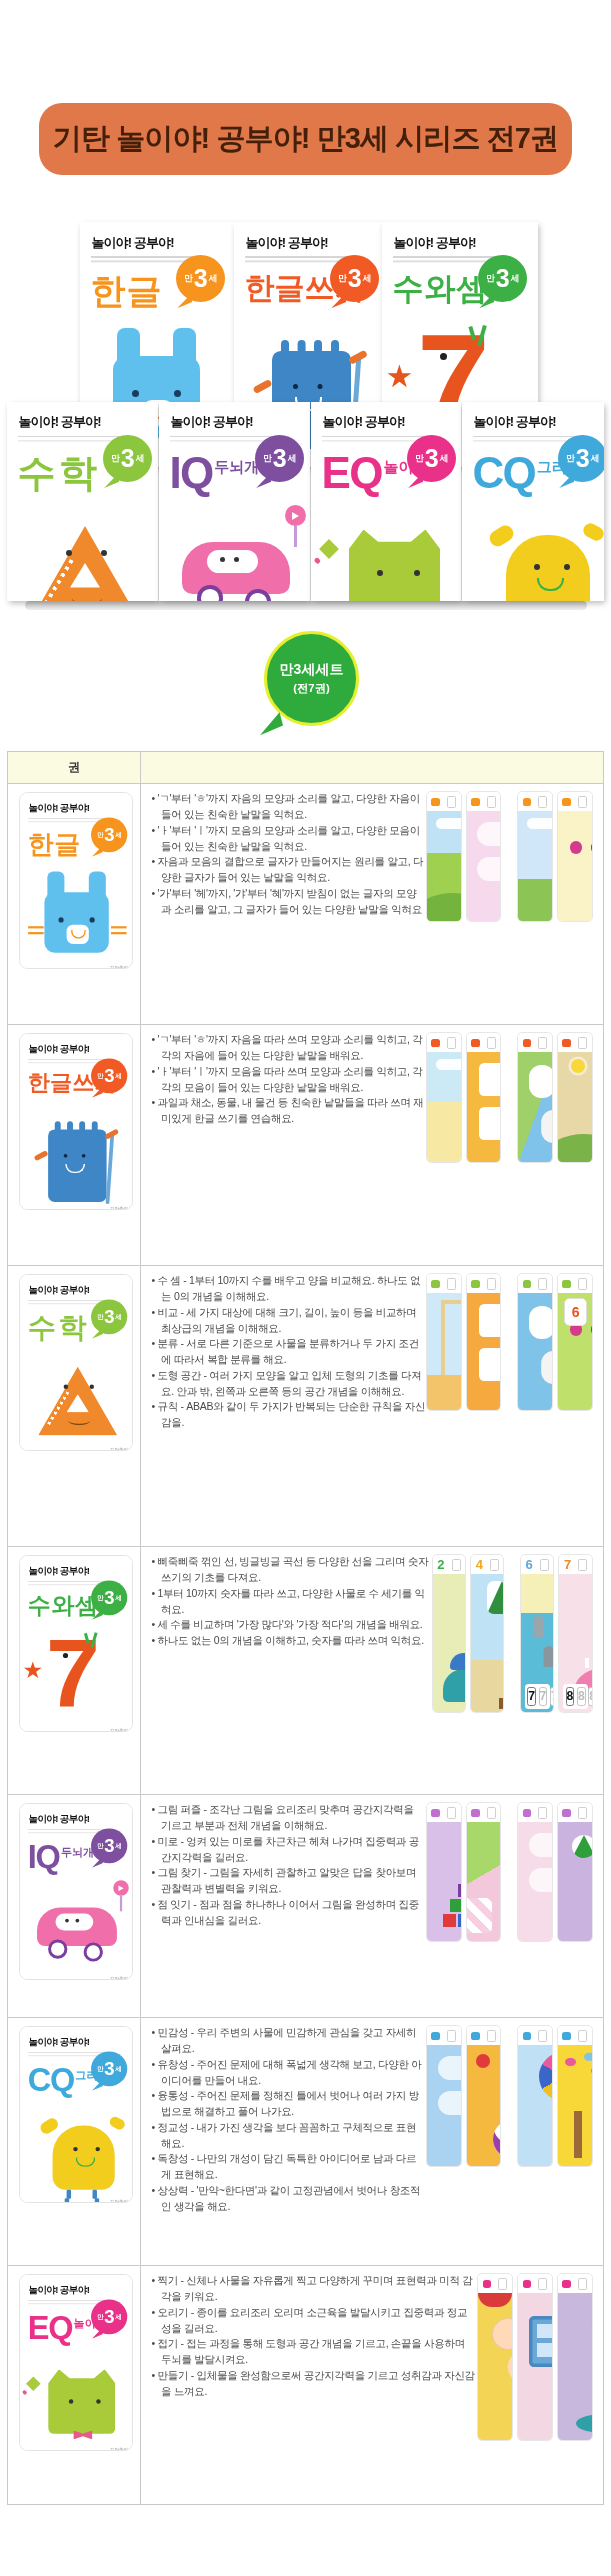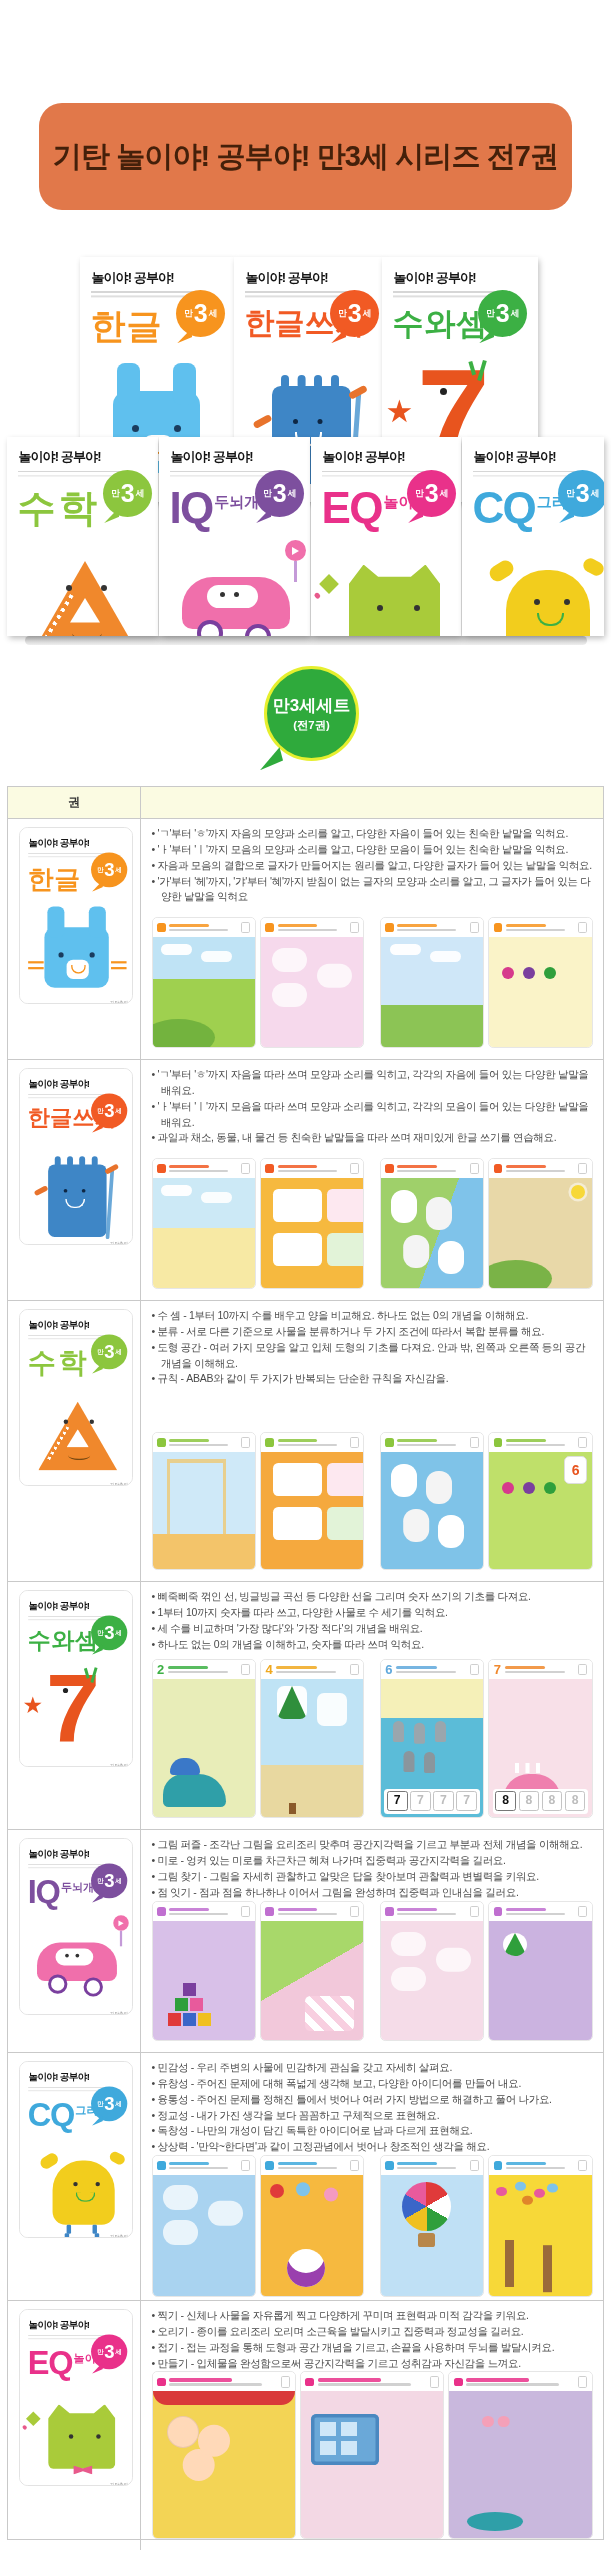--- a/index.html
+++ b/index.html
@@ -1,21 +1,21 @@
 <!DOCTYPE html>
 <html style="font-size:14px"><head>
 <meta charset="utf-8">
 <style>
   html,body{margin:0;padding:0;background:#fff}
   .page{position:relative;width:611px;height:2576px;background:#fff;overflow:hidden;
         font-family:"Liberation Sans","DejaVu Sans",sans-serif;color:#222}
   i{font-style:normal}
 
   
-  .banner{margin:103px auto 0;width:533px;height:107px;background:#e1784a;border-radius:23px;
+  .banner{margin:103px auto 0;width:533px;height:72px;background:#e1784a;border-radius:23px;
           display:flex;align-items:center;justify-content:center}
   .banner h1{margin:0;font-size:29px;font-weight:800;color:#44200a;letter-spacing:-0.9px}
 
   
   .shelf{position:relative;height:402px;margin-top:35px}
   .shelf::after{content:"";position:absolute;left:24.5px;right:24.5px;top:391px;height:8.7px;
                 background:linear-gradient(#c6c6c6,#efefef);border-radius:4.4px}
   .cw{position:absolute;overflow:hidden;background:#fff;box-shadow:1.7px 2.6px 6.1px rgba(0,0,0,.28)}
   .p1{left:80px;top:12.2px;width:154px;height:245px;z-index:1}
   .p2{left:234px;top:12.2px;width:150px;height:245px;z-index:1}
@@ -128,33 +128,33 @@
   .c-cq .a2{left:72px;top:59px;width:6.1px;height:6.1px;border-radius:50%;background:#333;box-shadow:30px 0 0 #333}
   .c-cq .a3{left:75px;top:73px;width:23px;height:11.4px;border:2.6px solid #3cb044;border-top:none;
       border-radius:0 0 12.2px 12.2px}
   .c-cq .a4{left:63px;top:117px;width:6.1px;height:12.2px;background:#3e86c6;border-radius:1.7px;
       box-shadow:35px 0 0 #3e86c6,-2.6px 11.4px 0 #3e86c6,38px 11.4px 0 #3e86c6}
 
   
   .bubble{position:relative;width:89px;height:89px;margin:19px 0 0 264px;background:#2faa3c;
           border:3.5px solid #e6ef2e;border-radius:50%;color:#fff;display:flex;flex-direction:column;
           align-items:center;justify-content:center;font-weight:800}
-  .bubble .l1{font-size:17px}
+  .bubble .l1{font-size:14px}
   .bubble .l2{font-size:11.4px;margin-top:1.7px}
   .bubble::after{content:"";position:absolute;left:-7px;bottom:-12.2px;width:23px;height:23px;background:#2faa3c;
           clip-path:polygon(0 100%,85% 0,100% 58%)}
 
   
   .tbl{margin:24.5px 7px 0;border:0.9px solid #c9c9c9}
   .thead{display:grid;grid-template-columns:133px 1fr;background:#fbfbe2;height:31px}
   .thead div{display:flex;align-items:center;justify-content:center;font-size:12.2px;font-weight:800;color:#333}
   .thead .hc1{border-right:0.9px solid #c9c9c9}
   .trow{display:grid;grid-template-columns:133px 1fr;border-top:0.9px solid #c9c9c9}
   .tcell-l{border-right:0.9px solid #c9c9c9;padding:8.7px 0 0 10.5px}
-  .tcell-r{padding:7.9px 10.5px 10.5px;display:flex;flex-direction:column;justify-content:space-between}
+  .tcell-r{padding:7.9px 10.5px 10.5px;display:flex;flex-direction:row;justify-content:space-between}
   .mini{width:112px;height:175px;overflow:hidden;border:0.9px solid #e3e3e3;border-radius:8.7px;background:#fff}
   .mini .cover{transform:scale(.74);transform-origin:0 0}
   .blist{margin:0;padding:0;list-style:none;font-size:10.5px;line-height:1.5;color:#4a4a4a}
   .blist li{padding-left:9.6px;text-indent:-9.6px;letter-spacing:-0.3px}
   .blist li::before{content:"• "}
 
   
   .r1{height:240px}.r2{height:240px}.r3{height:280px}.r4{height:247px}
   .r5{height:222px}.r6{height:247px}.r7{height:238px}
 
@@ -613,20 +613,21 @@
                 <i class="a3"></i>
                 <i class="a4"></i>
               </div>
             <div class="cv-pub">기탄출판</div>
           </div>
         </div>
       </div>
       <div class="tcell-r">
         <ul class="blist">
           <li>수 셈 - 1부터 10까지 수를 배우고 양을 비교해요. 하나도 없는 0의 개념을 이해해요.</li>
+          <li>비교 - 세 가지 대상에 대해 크기, 길이, 높이 등을 비교하며 최상급의 개념을 이해해요.</li>
           <li>분류 - 서로 다른 기준으로 사물을 분류하거나 두 가지 조건에 따라서 복합 분류를 해요.</li>
           <li>도형 공간 - 여러 가지 모양을 알고 입체 도형의 기초를 다져요. 안과 밖, 왼쪽과 오른쪽 등의 공간 개념을 이해해요.</li>
           <li>규칙 - ABAB와 같이 두 가지가 반복되는 단순한 규칙을 자신감을.</li>
         </ul>
         <div class="thumbs">
           <div class="thumb t1">
               <div class="th-head">
                 <i class="th-ic"></i>
                 <div class="th-tt">
                   <i></i>

